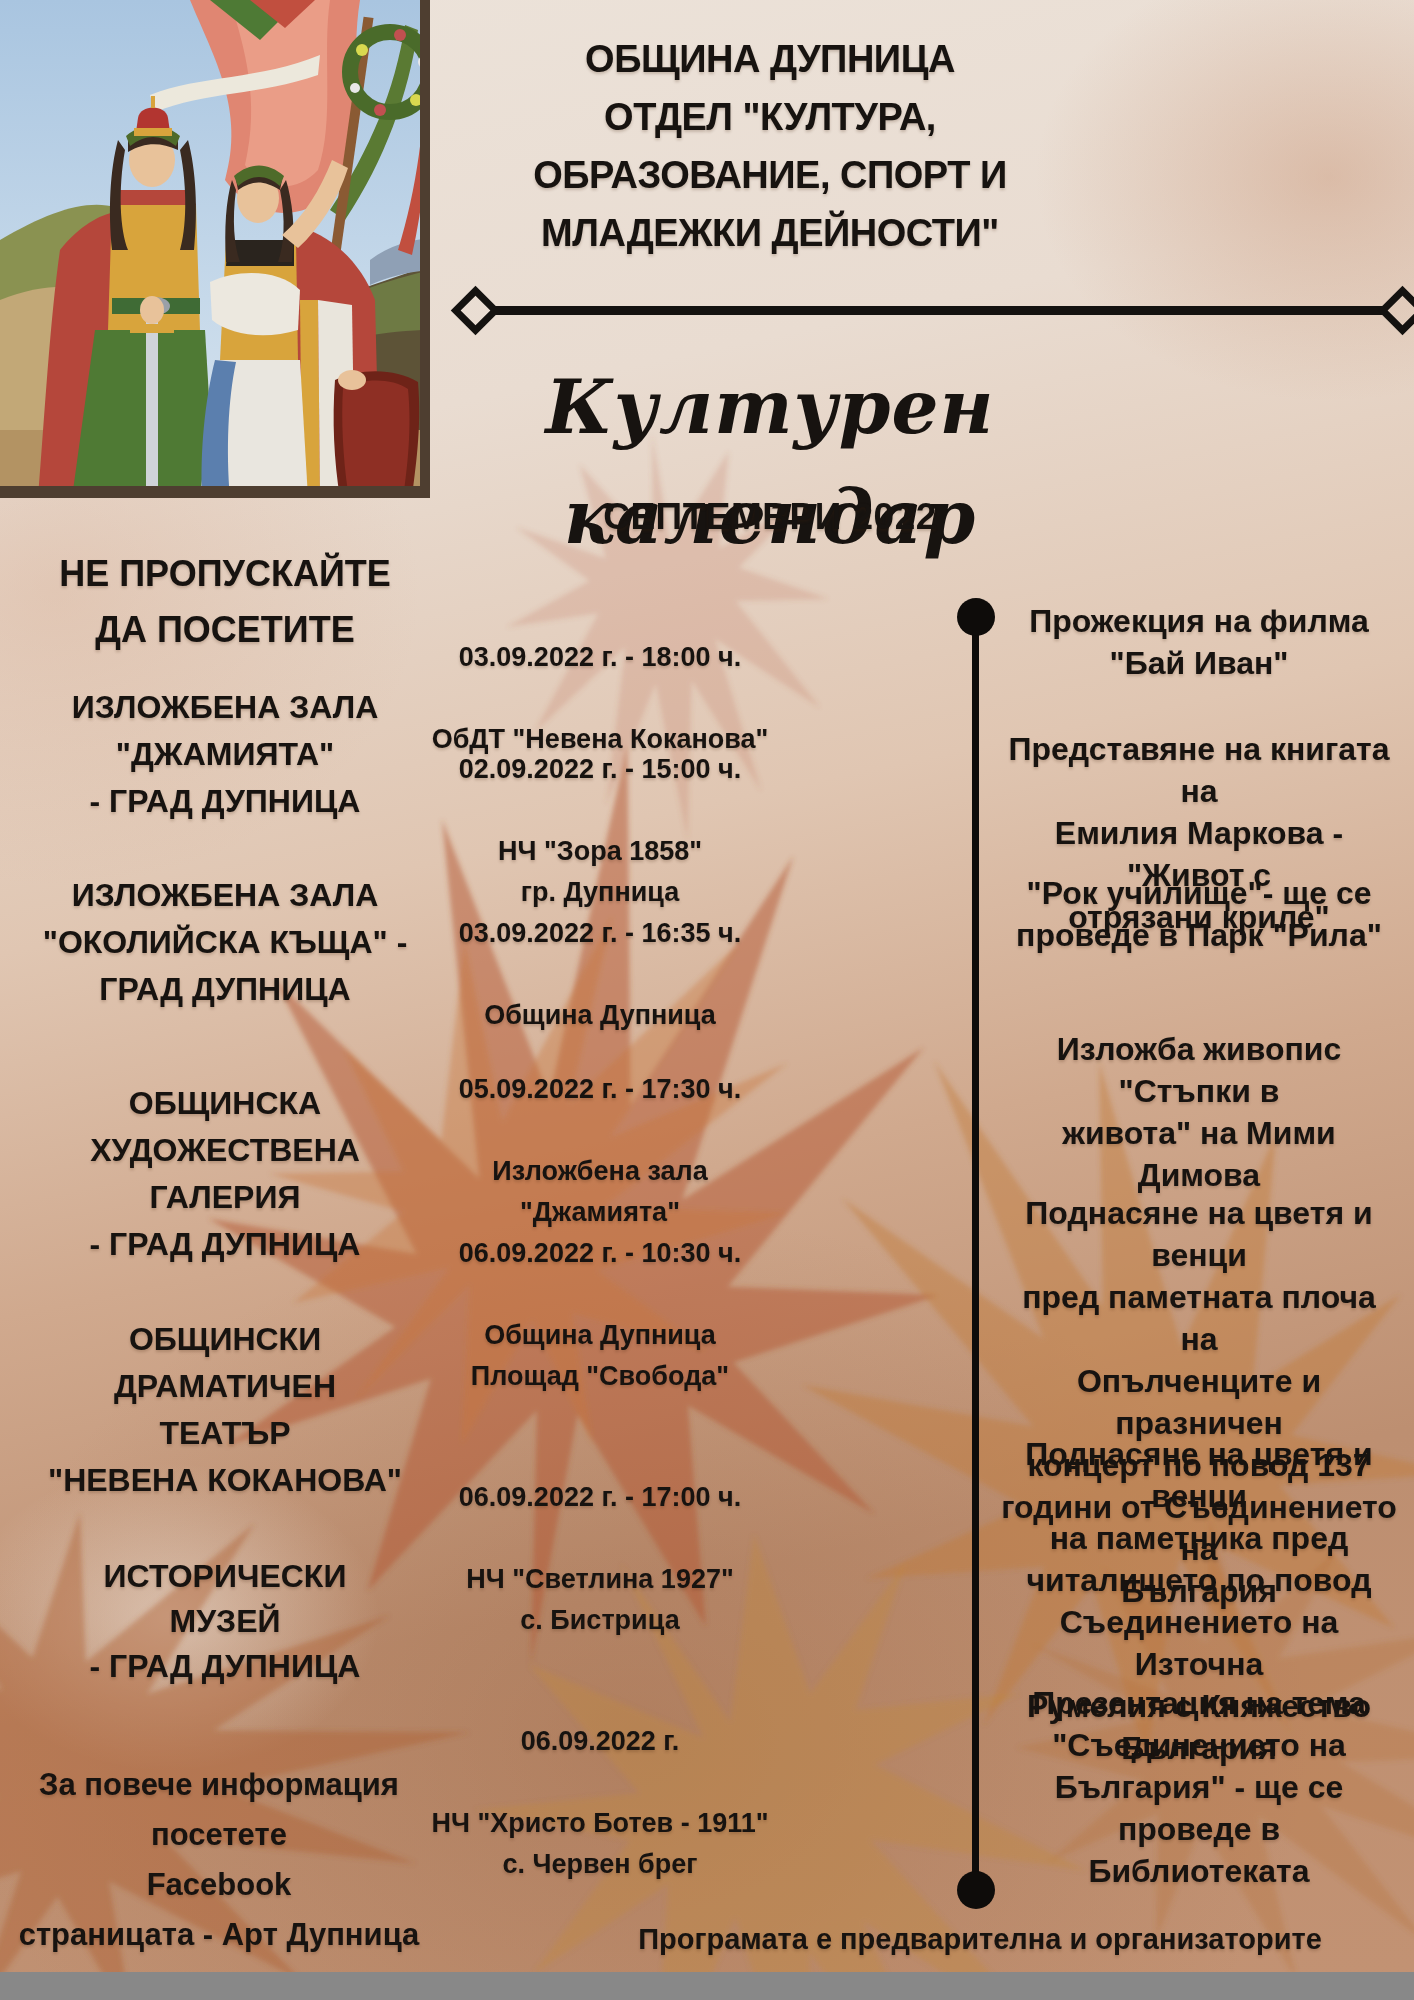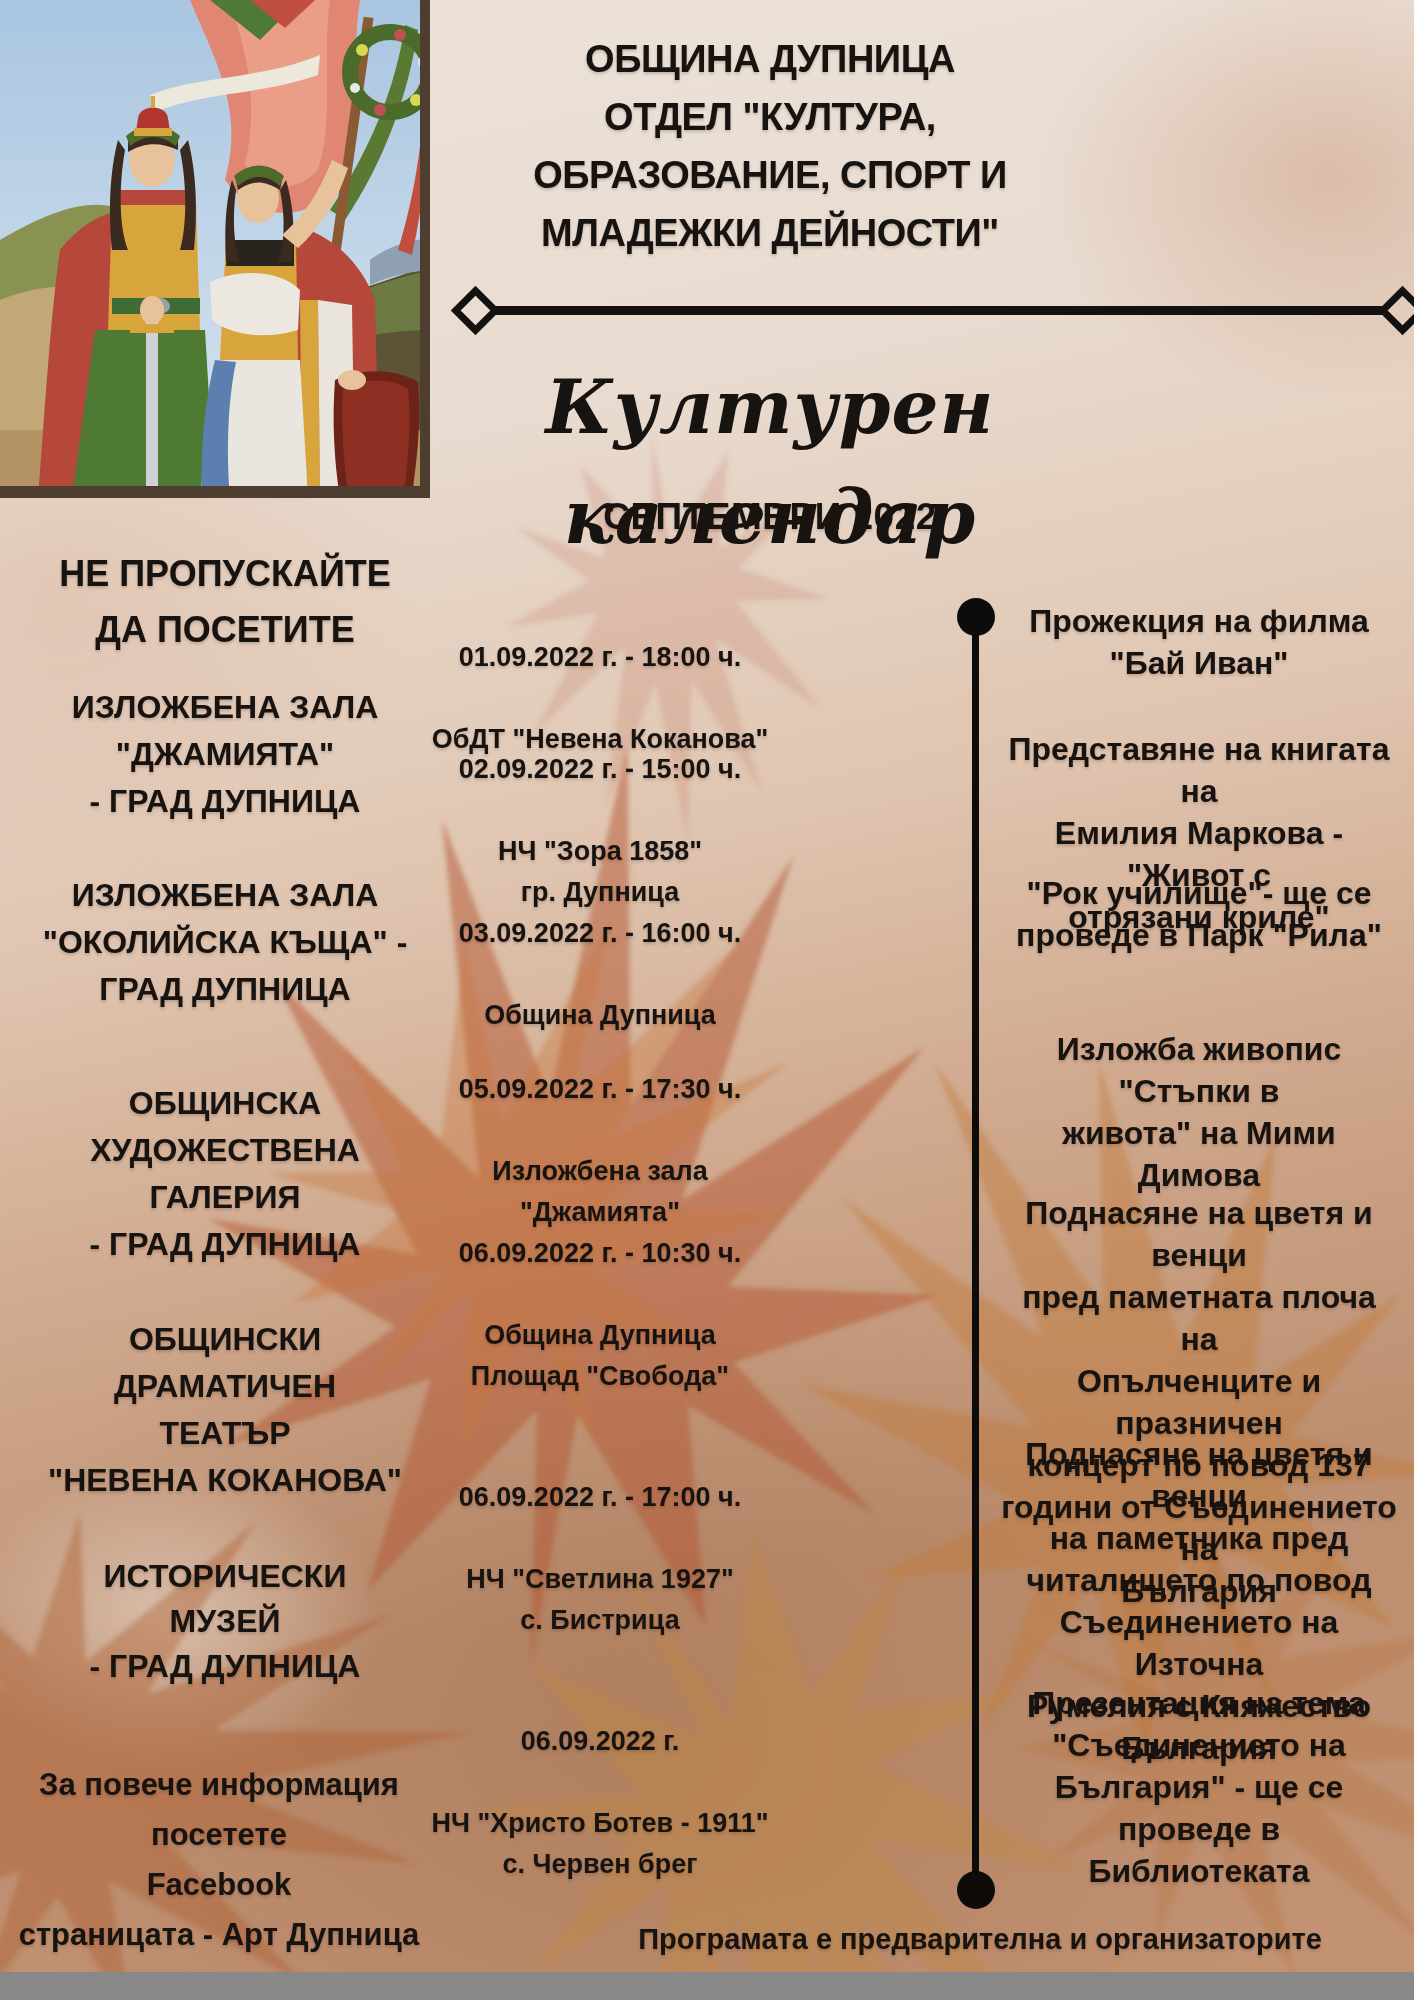--- a/index.html
+++ b/index.html
@@ -207,30 +207,30 @@
   <div class="layer sb-foot center b pre shadow">За повече информация
 посетете
 Facebook
 страницата - Арт Дупница</div>
 
   <div class="tline"></div>
   <div class="tdot top"></div>
   <div class="tdot bottom"></div>
 
   <div class="layer evdate e1d center b pre shadow">
-    <div>01.09.2022 г. - 18:00 ч.</div>
+    <div>03.09.2022 г. - 18:00 ч.</div>
     <div class="pre">ОбДТ "Невена Коканова"</div>
   </div>
   <div class="layer evdate e2d center b pre shadow">
     <div>02.09.2022 г. - 15:00 ч.</div>
     <div class="pre">НЧ "Зора 1858"
 гр. Дупница</div>
   </div>
   <div class="layer evdate e3d center b pre shadow">
-    <div>03.09.2022 г. - 16:00 ч.</div>
+    <div>03.09.2022 г. - 16:35 ч.</div>
     <div class="pre">Община Дупница</div>
   </div>
   <div class="layer evdate e4d center b pre shadow">
     <div>05.09.2022 г. - 17:30 ч.</div>
     <div class="pre">Изложбена зала "Джамията"</div>
   </div>
   <div class="layer evdate e5d center b pre shadow">
     <div>06.09.2022 г. - 10:30 ч.</div>
     <div class="pre">Община Дупница
 Площад "Свобода"</div>

